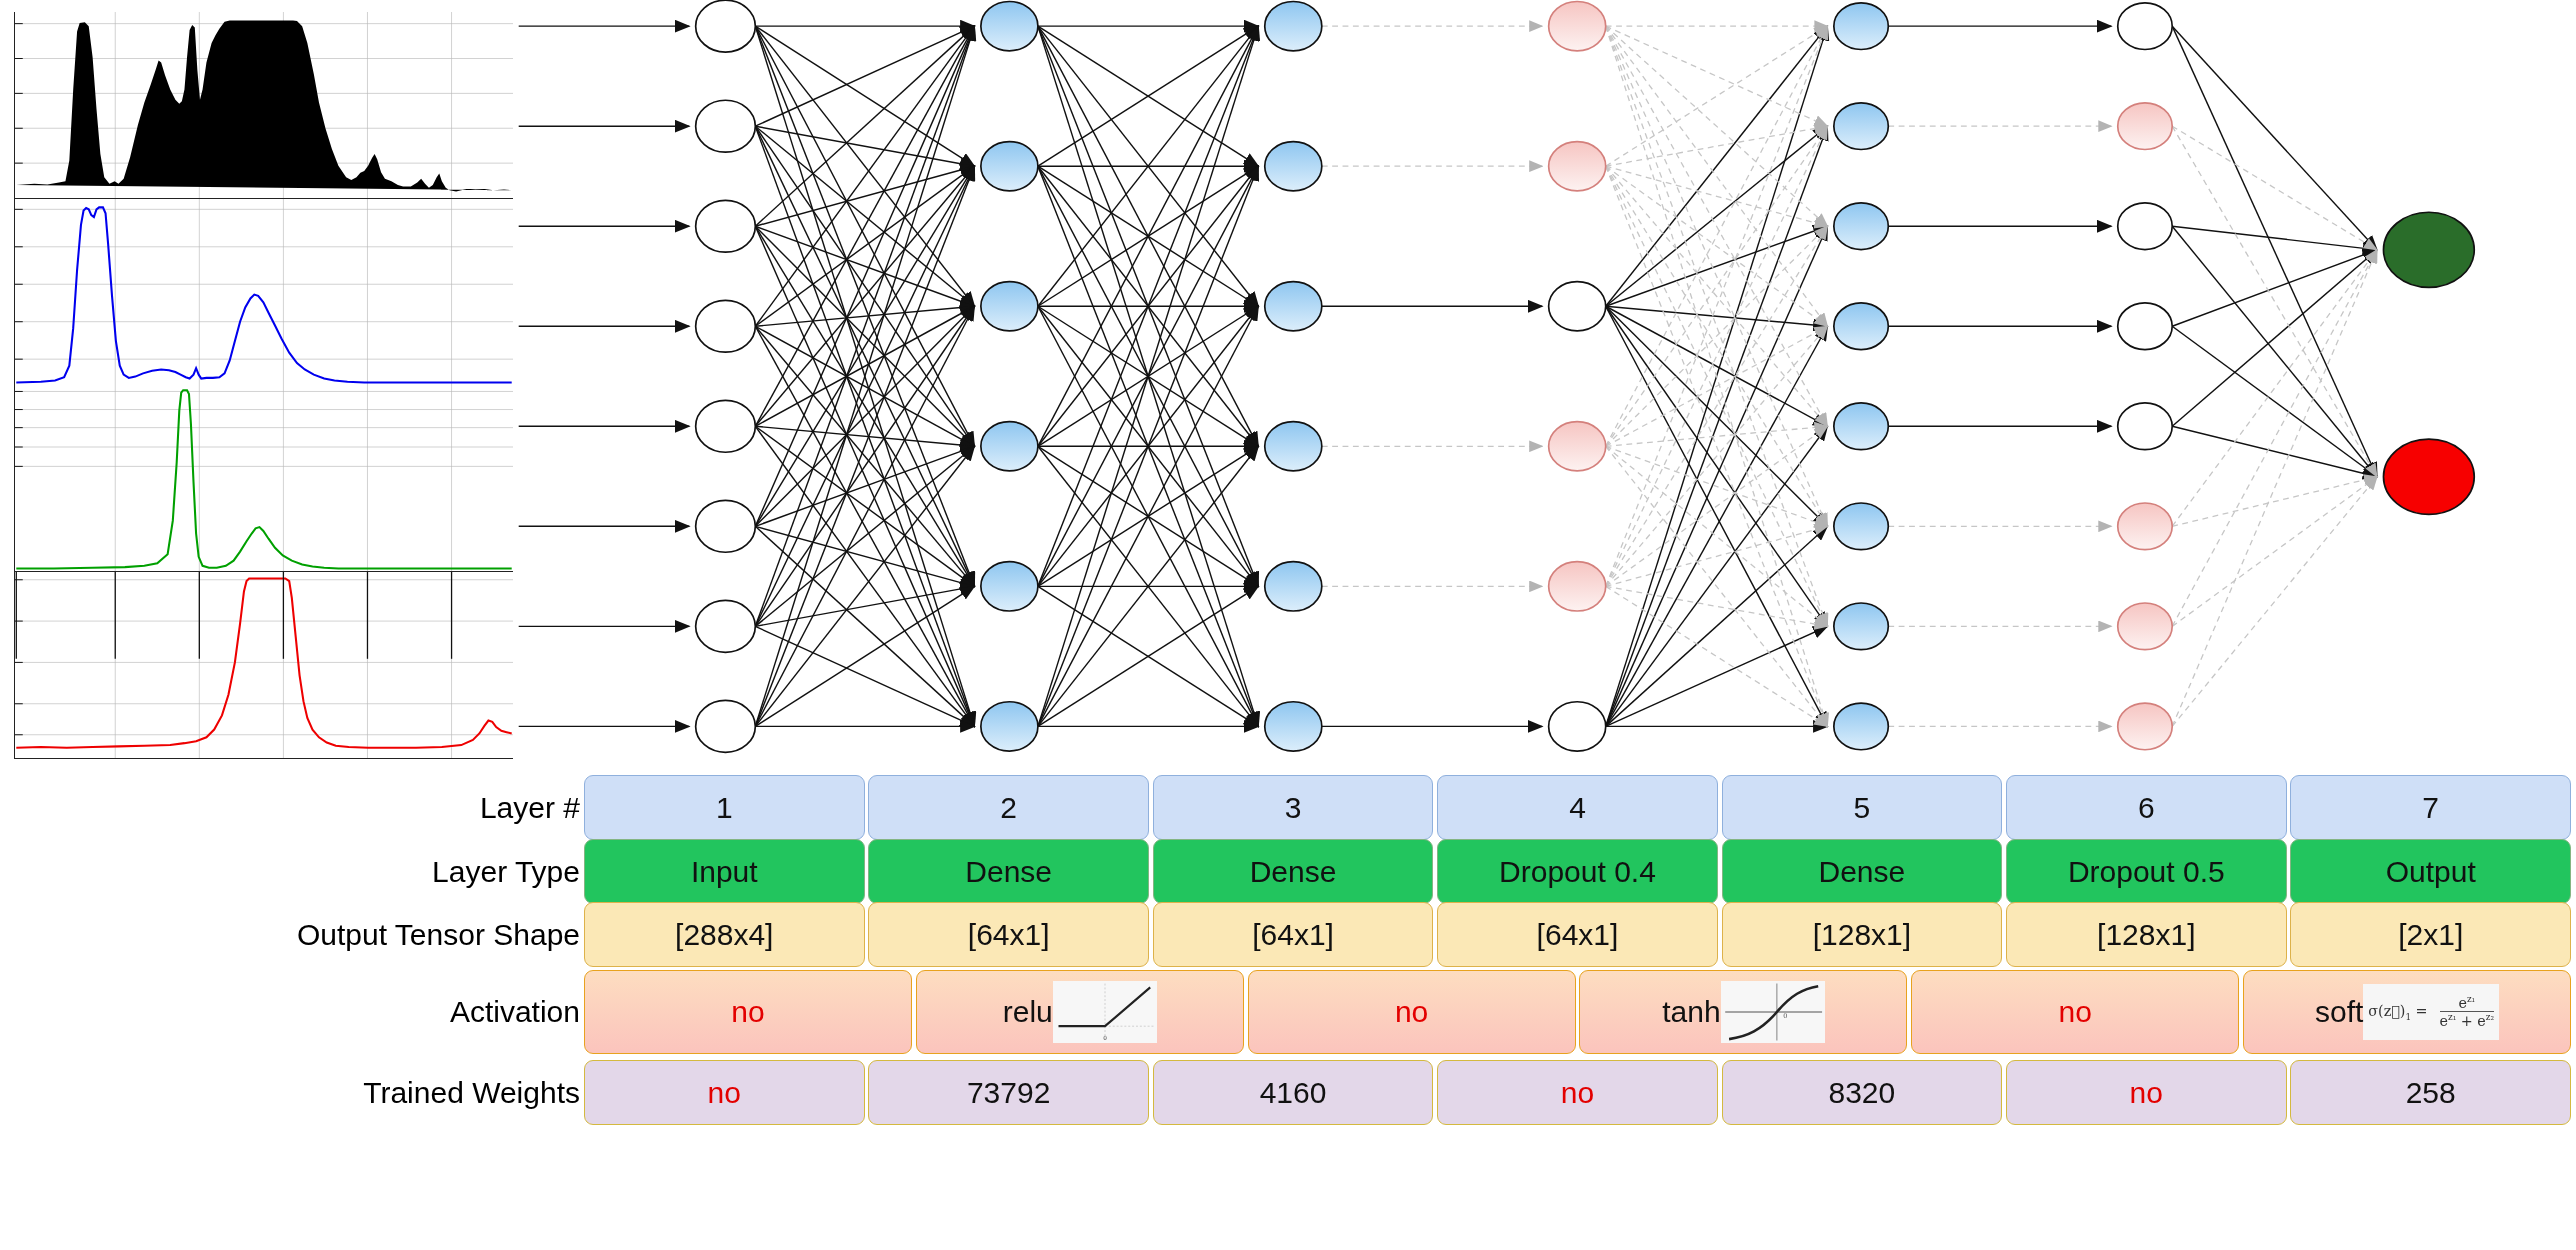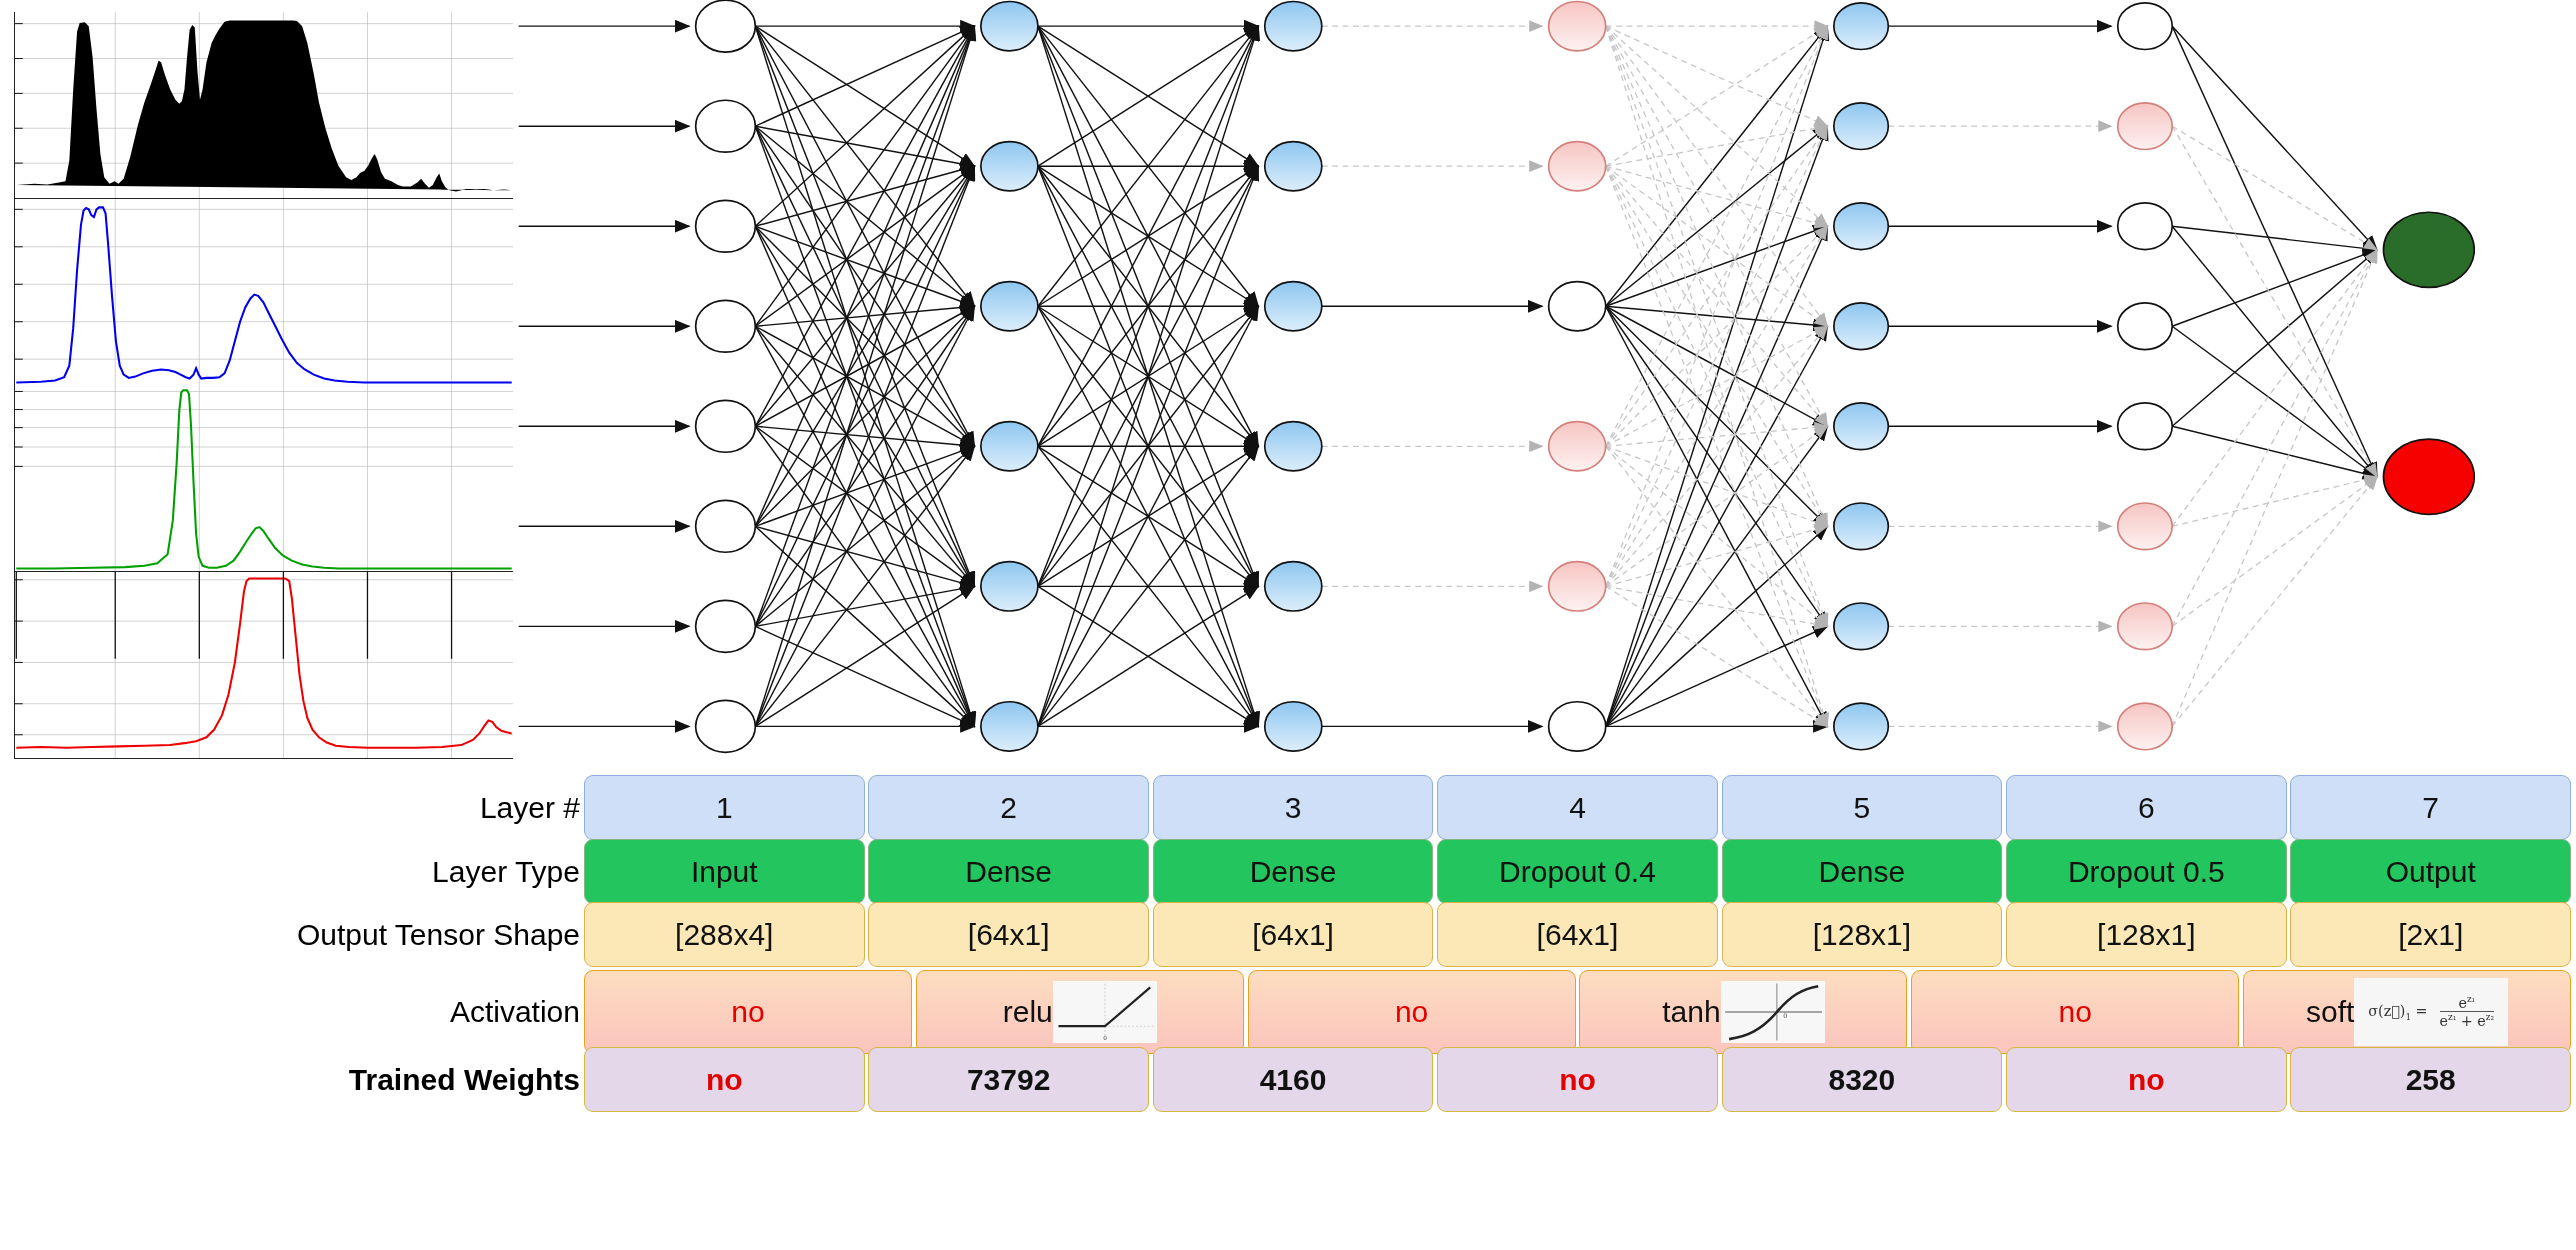--- a/index.html
+++ b/index.html
@@ -25,33 +25,33 @@
         font-size:30px;color:#111;position:relative;overflow:hidden;box-sizing:border-box;}
   .c-num{background:#cfdff7;border:1.3px solid #8fb0dd;}
   .c-type{background:#22c55e;border:1.3px solid #84b583;}
   .c-shape{background:#fbe8b6;border:1.3px solid #ddb24a;}
   .c-act{background:linear-gradient(180deg,#fdddc0 0%,#fbc4bd 100%);border:1.3px solid #e8a21e;}
   .c-wt{background:#e3d7e9;border:1.3px solid #d4b93f;}
   .neg{color:#e30000;}
   .act-wrap{display:flex;align-items:center;justify-content:center;gap:0px;width:100%;height:100%;}
   .act-name{font-size:30px;color:#111;z-index:2;}
   .mini{background:#f7f7f7;height:62px;width:104px;display:block;}
-  .formula{background:#f6f6f6;height:68px;padding:0 14px;display:flex;align-items:center;
+  .formula{background:#f6f6f6;height:56px;padding:0 5px;display:flex;align-items:center;
            font-family:"DejaVu Serif",serif;font-size:14.3px;color:#333;}
   .frac{display:inline-flex;flex-direction:column;align-items:center;margin-left:12px;line-height:1.05;}
   .frac .den{border-top:0.6px solid #555;padding-top:0.6px;}
   sub{font-size:.62em;}
   sup{font-size:.62em;}
 
   
   #r-num{top:0px;}
   #r-type{top:64px;}
   #r-shape{top:127px;}
   #r-act{top:195px;}
-  #r-wt{top:272px;font-weight:bold;}
+  #r-wt{top:285px;}
   #r-act .trow, #r-act{height:84px;}
   #r-act .rowlabel{line-height:84px;}
   #r-act .cells{height:84px;}
   #r-act .cell{height:84px;}
 </style>
 </head>
 <body>
 
 <div id="spectra">
 

